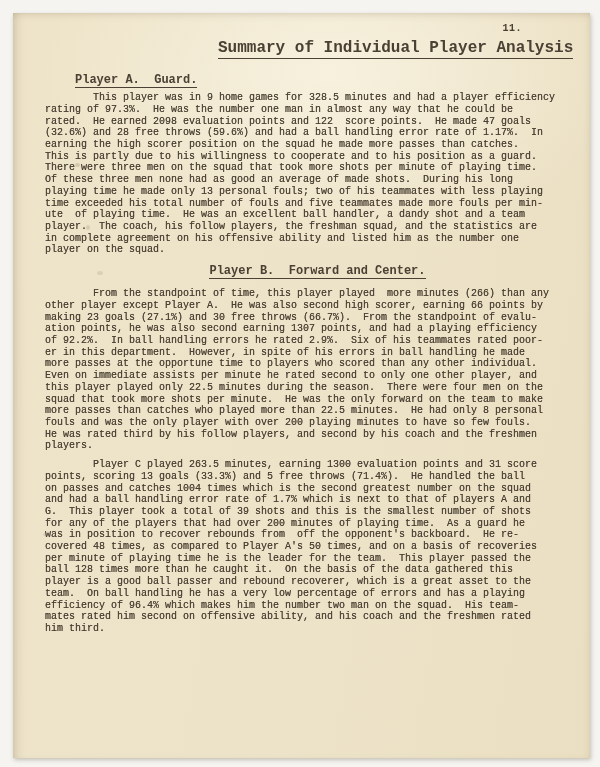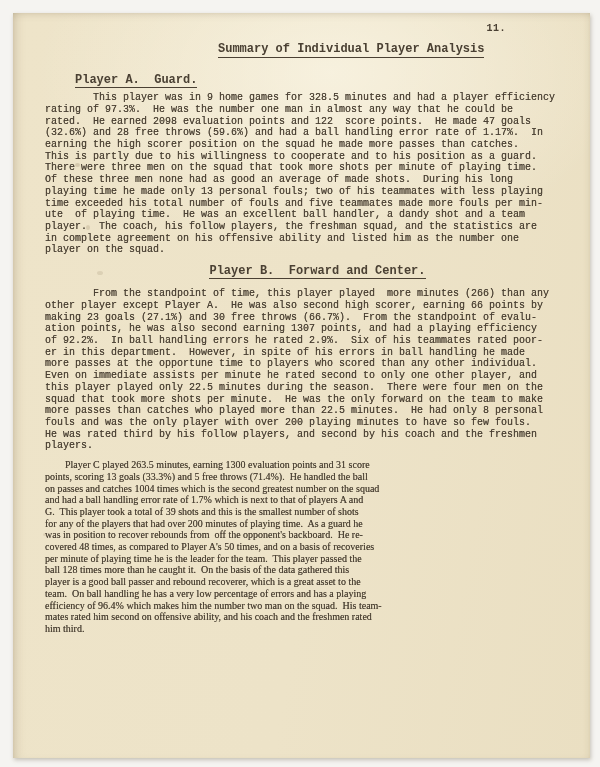--- a/index.html
+++ b/index.html
@@ -36,40 +36,40 @@
   }
   .speckle.s1 { left: 62px; top: 150px; width: 5px; height: 4px; }
   .speckle.s2 { left: 73px; top: 212px; width: 4px; height: 5px; background: rgba(122,102,68,0.18); }
   .speckle.s3 { left: 84px; top: 258px; width: 6px; height: 4px; background: rgba(122,102,68,0.15); }
   .speckle.s4 { left: 52px; top: 338px; width: 3px; height: 3px; }
   .speckle.s5 { left: 30px; top: 520px; width: 4px; height: 3px; background: rgba(122,102,68,0.14); }
 
   .page-number {
     position: absolute;
     top: 10px;
-    right: 84px;
+    right: 68px;
     font-size: 10px;
     font-weight: bold;
     letter-spacing: 0.5px;
   }
 
   .title-row {
     padding-top: 26px;
     margin-left: 205px;
     height: 14px;
   }
 
   .underline {
     display: inline-block;
     border-bottom: 1.2px solid currentColor;
     padding-bottom: 0.5px;
   }
 
   .title {
-    font-size: 12px;
+    font-size: 16px;
     font-weight: bold;
     white-space: pre;
   }
 
   .content {
     margin: 0 30px 0 32px;
     font-size: 10px;
     line-height: 11.7px;
   }
 
@@ -84,21 +84,21 @@
   .sec-c h2 { margin-top: 8px; }
 
   .content pre {
     margin: 0;
     font: inherit;
     white-space: pre;
     text-shadow: 0 0 0.5px rgba(74, 64, 51, 0.75);
   }
   .sec-a pre { margin-top: 4px; }
   .sec-b pre { margin-top: 9px; }
-  .sec-c pre { margin-top: 7px; font-family: Liberation Serif, serif; }
+  .sec-c pre { margin-top: 7px; }
 </style>
 </head>
 <body>
 
 <div class="paper">
 
   <div class="speckle s1"></div>
   <div class="speckle s2"></div>
   <div class="speckle s3"></div>
   <div class="speckle s4"></div>

